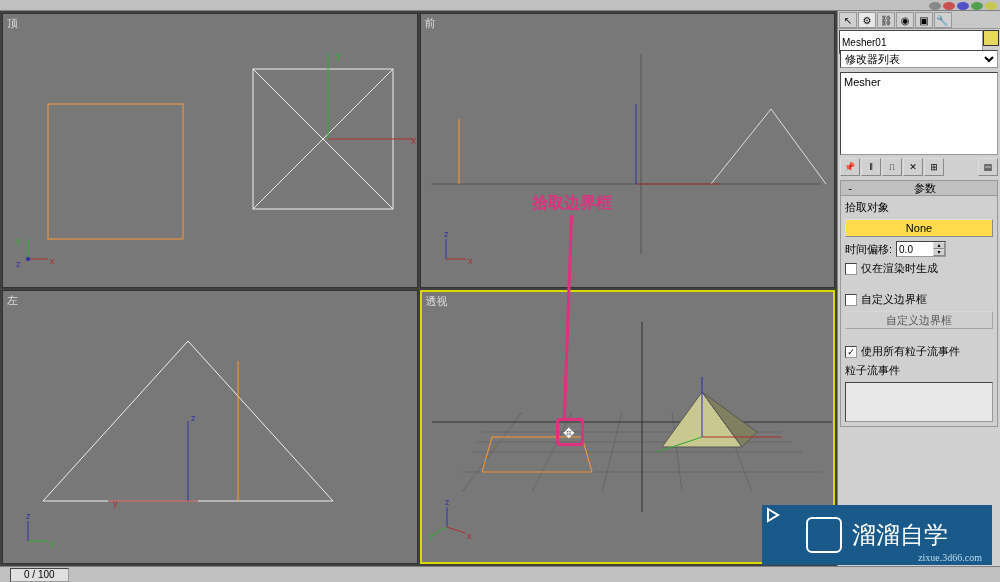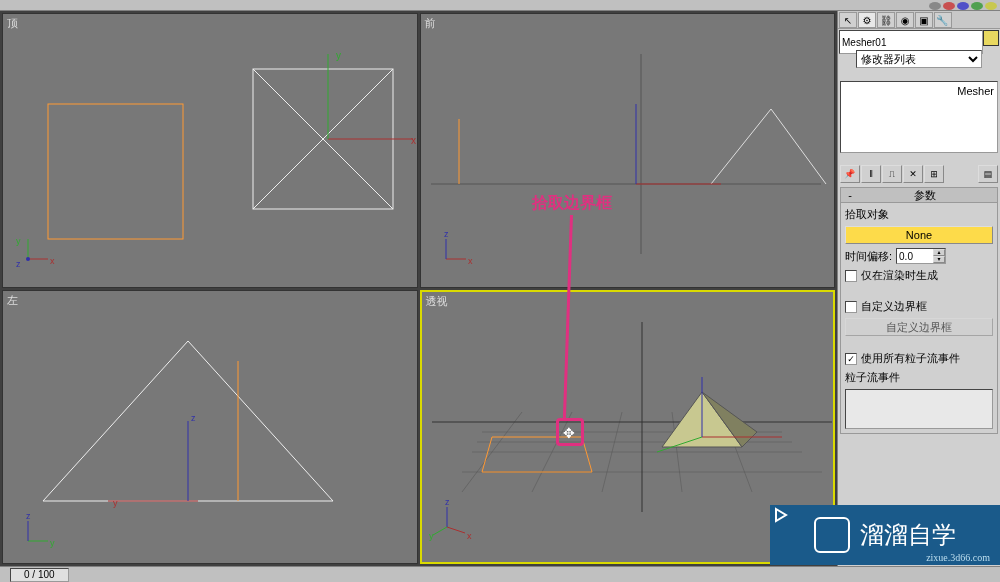--- a/index.html
+++ b/index.html
@@ -17,24 +17,24 @@
     
     .right-panel { width: 163px; background: #d0d0d0; border-left: 1px solid #808080; display: flex; flex-direction: column; }
     .tab-icons { height: 18px; background: #c8c8c8; display: flex; gap: 1px; padding: 1px; border-bottom: 1px solid #999; }
     .tab-icon { width: 18px; height: 16px; background: #d0d0d0; border: 1px solid #999; display: flex; align-items: center; justify-content: center; font-size: 10px; }
     .tab-icon.active { background: #e8e8e8; }
     
     .obj-name-row { display: flex; height: 18px; margin: 1px; }
     .obj-name-input { flex: 1; height: 24px; border: 1px inset #999; background: #fff; padding: 0 2px; font-size: 10px; }
     .color-swatch { width: 16px; height: 16px; background: #e8d860; border: 1px solid #333; }
     
-    .modifier-dropdown { height: 20px; margin: 1px 18px; display: flex; }
+    .modifier-dropdown { height: 20px; margin: 1px 2px; display: flex; }
     .modifier-dropdown select { flex: 1; height: 18px; font-size: 11px; background: #fff; border: 1px inset #999; }
     
-    .modifier-stack { height: 72px; margin: 10px 2px; background: #fff; border: 1px inset #999; text-align: right; padding: 2px; }
+    .modifier-stack { height: 83px; margin: 1px 2px; background: #fff; border: 1px inset #999; text-align: left; padding: 2px; }
     .stack-item { background: #fff; font-size: 11px; padding: 1px; }
     
     .stack-buttons { display: flex; gap: 1px; margin: 2px; }
     .stack-btn { width: 20px; height: 18px; background: #d0d0d0; border: 1px outset #ddd; font-size: 9px; display: flex; align-items: center; justify-content: center; }
     
     .rollout { margin: 2px; }
     .rollout-header { height: 16px; background: #c0c0c0; border: 1px solid #999; display: flex; align-items: center; padding: 0 3px; font-size: 11px; }
     .rollout-header .toggle { width: 12px; text-align: center; }
     .rollout-header .title { flex: 1; text-align: center; }
     .rollout-body { background: #d0d0d0; border: 1px solid #999; border-top: none; padding: 4px; font-size: 11px; }
@@ -50,21 +50,21 @@
     .checkbox-row { display: flex; align-items: center; gap: 4px; margin: 4px 0; }
     .checkbox { width: 12px; height: 12px; border: 1px inset #999; background: #fff; display: inline-flex; align-items: center; justify-content: center; font-size: 9px; }
     
     .timeline { height: 16px; background: #c0c0c0; border-top: 1px solid #808080; display: flex; align-items: center; padding: 0 10px; font-size: 10px; }
     .time-display { background: #e0e0e0; border: 1px inset #999; padding: 0 13px; height: 14px; line-height: 12px; }
     
     .annotation { position: absolute; color: #e03080; font-weight: bold; font-size: 16px; font-family: "KaiTi", "SimSun"; }
     .annotation-line { position: absolute; background: #e03080; transform-origin: top center; }
     .cursor-highlight { position: absolute; width: 28px; height: 28px; border: 3px solid #e03080; border-radius: 4px; }
     
-    .watermark { position: absolute; right: 0; bottom: 17px; width: 230px; height: 60px; background: #1a5a8a; color: #fff; display: flex; align-items: center; justify-content: center; font-size: 24px; font-family: "Microsoft YaHei"; }
+    .watermark { position: absolute; right: 8px; bottom: 17px; width: 230px; height: 60px; background: #1a5a8a; color: #fff; display: flex; align-items: center; justify-content: center; font-size: 24px; font-family: "Microsoft YaHei"; }
     .watermark-icon { width: 36px; height: 36px; border: 2px solid #fff; border-radius: 6px; margin-right: 10px; display: flex; align-items: center; justify-content: center; }
     .watermark-sub { position: absolute; bottom: 2px; right: 10px; font-size: 10px; color: #bde; }
     
     svg { position: absolute; top: 0; left: 0; width: 100%; height: 100%; pointer-events: none; }
   </style>
 </head>
 <body>
 
 <div class="toolbar">
   <div class="ribbon">

